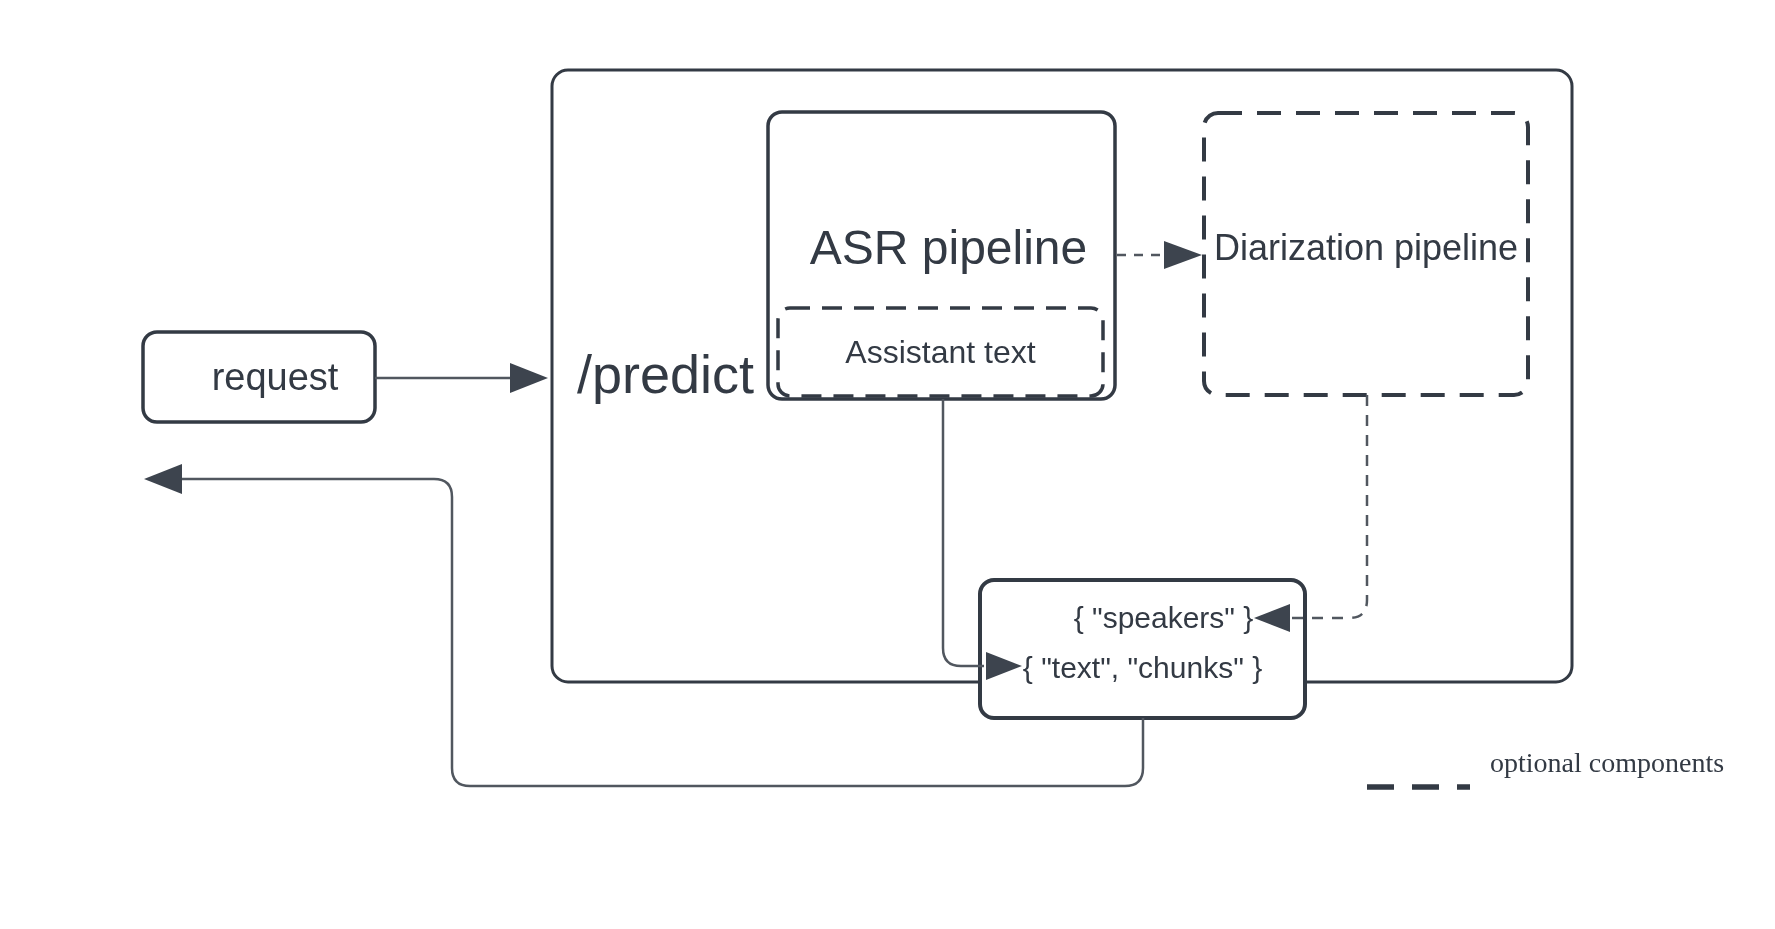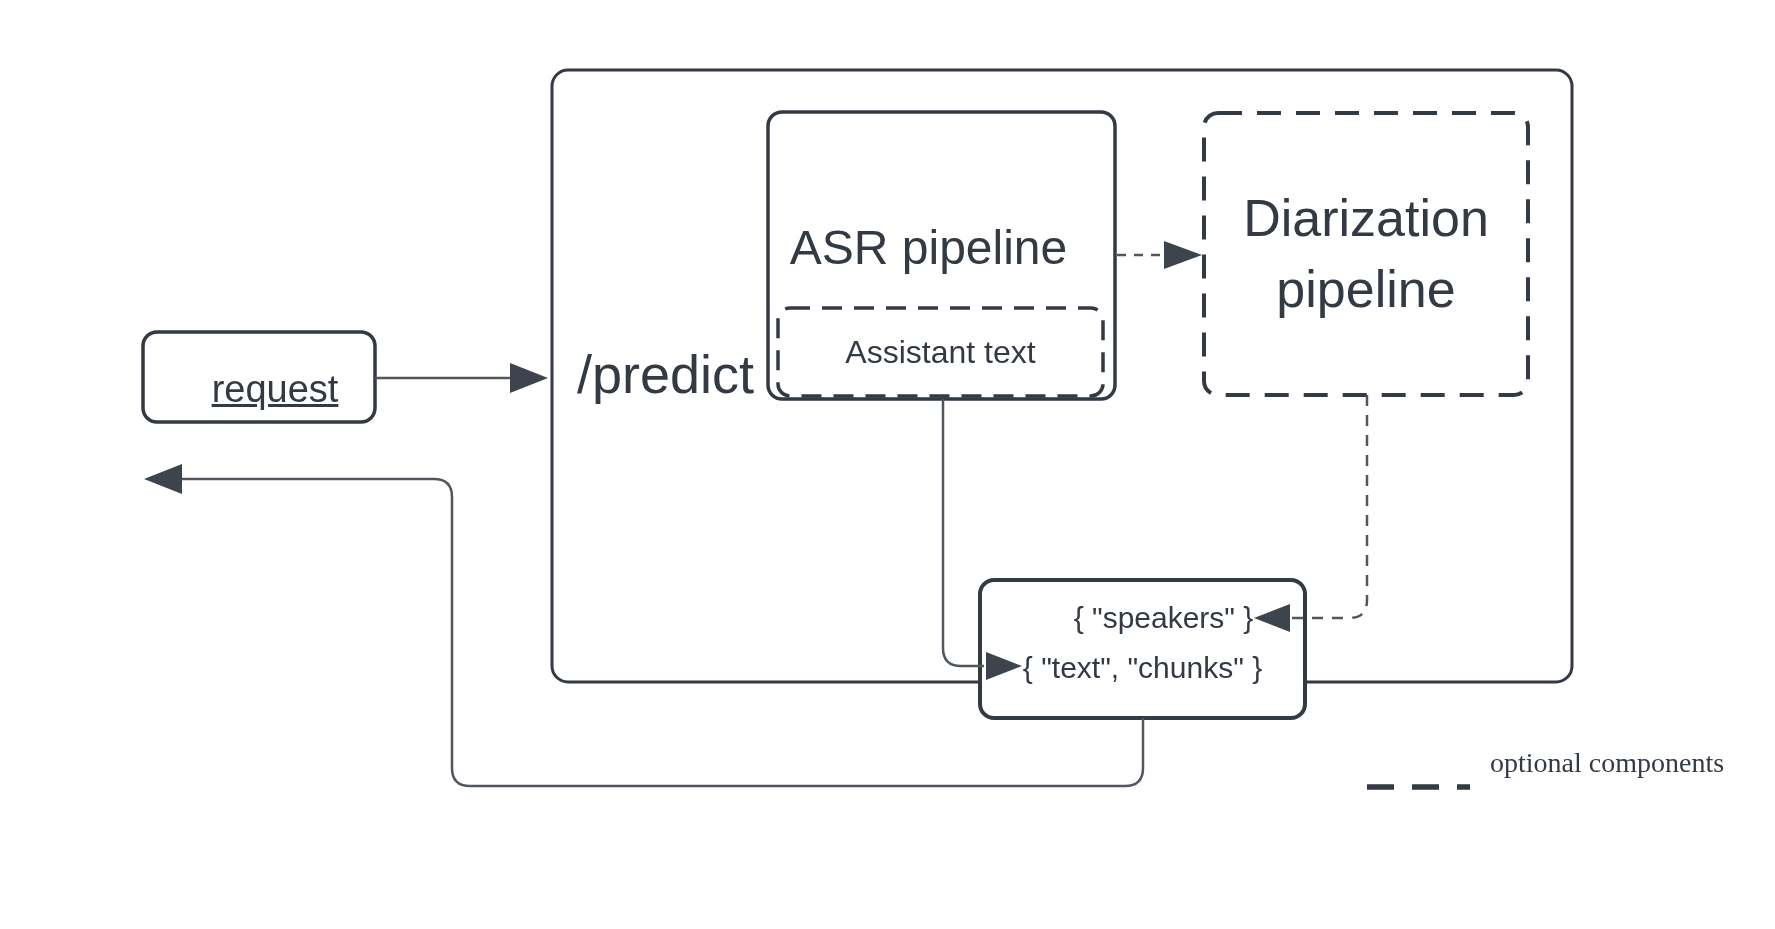--- a/index.html
+++ b/index.html
@@ -27,25 +27,25 @@
     white-space: nowrap;
   }
   .label.center-box {
     display: flex;
     align-items: center;
     justify-content: center;
     text-align: center;
   }
   .label.wrap { white-space: normal; }
 
-  .request-label   { left:143px; top:344px; width:264px; height:90px;  font-size:38px;text-decoration:underline; }
+  .request-label   { left:143px; top:332px; width:264px; height:90px;  font-size:38px; }
   .predict-label   { left:577px; top:352px; font-size:54px; line-height:44px; }
-  .asr-label       { left:788px; top:217px; width:281px; height:60px;  font-size:48px; }
+  .asr-label       { left:808px; top:217px; width:281px; height:60px;  font-size:48px; }
   .assistant-label { left:778px; top:308px; width:325px; height:88px;  font-size:32px; }
-  .diar-label      { left:1204px; top:113px; width:324px; height:282px; font-size:52px; line-height:71px; }
+  .diar-label      { left:1204px; top:107px; width:324px; height:282px; font-size:36px; line-height:54px; }
   .output-labels   {
     position: absolute;
     left:980px; top:580px; width:325px; height:126px;
     display:flex; flex-direction:column; align-items:center; justify-content:center;
     color:#333a44; font-size:30px; line-height:50px;
   }
   .output-line1 { margin-left:42px; }
   .legend-label  { left:1490px; top:743px; width:240px; font-size:28px; line-height:40px;font-family:Liberation Serif, serif; }
 </style>
 </head>

